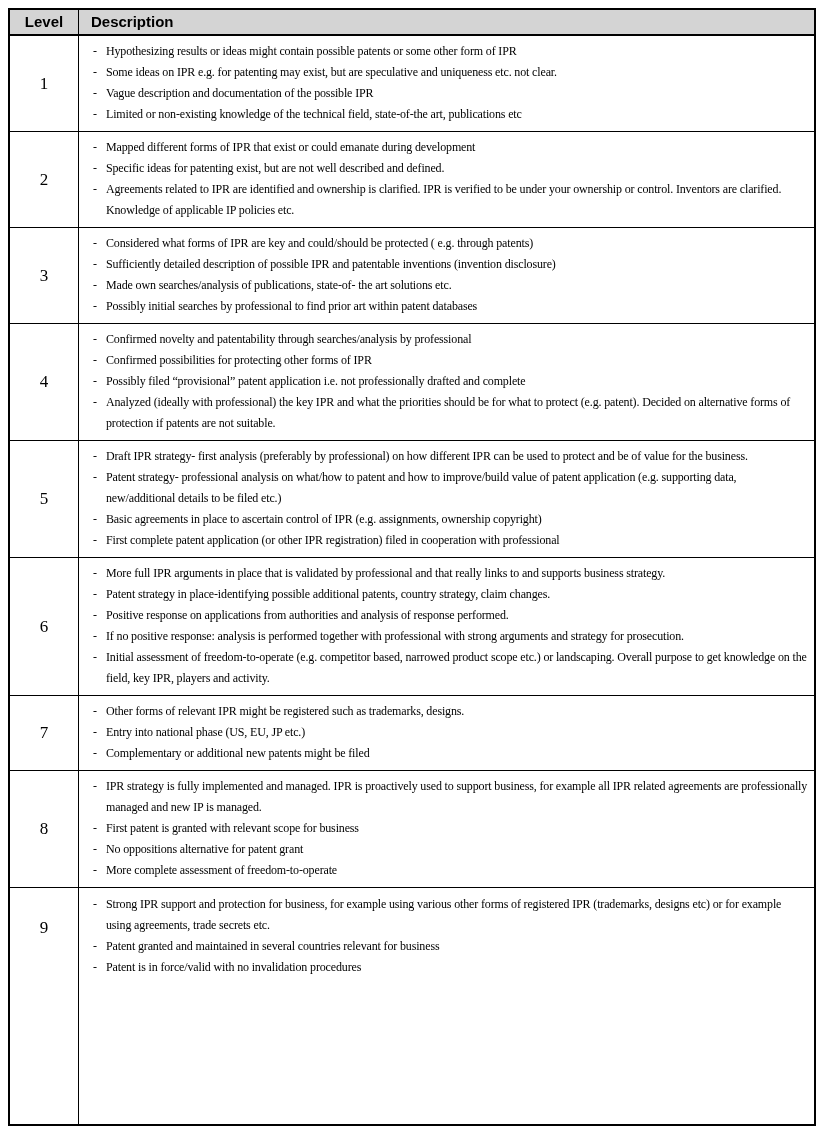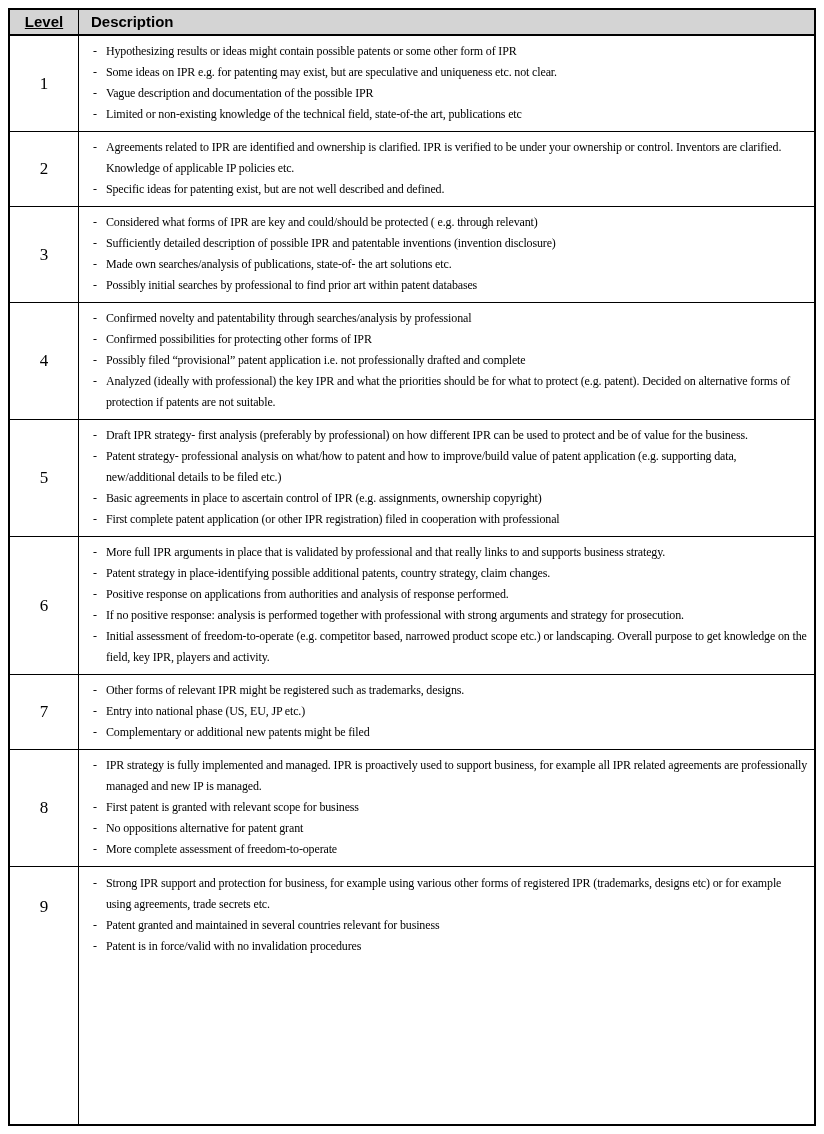--- a/index.html
+++ b/index.html
@@ -37,21 +37,20 @@
     font-family: "Liberation Sans", sans-serif;
     font-weight: bold;
     font-size: 15px;
     line-height: 20px;
     padding: 2px 0 2px 0;
   }
   .hcell.hlevel {
     flex: 0 0 68px;
     text-align: center;
     border-right: 1px solid #000000;
-    text-decoration: underline;
   }
   .hcell.hdesc {
     flex: 1;
     padding-left: 12px;
   }
   .row {
     display: flex;
     border-bottom: 1px solid #000000;
     align-items: stretch;
   }
@@ -115,31 +114,32 @@
             <li class="bullet">Vague description and documentation of the possible IPR</li>
             <li class="bullet">Limited or non-existing knowledge of the technical field, state-of-the art,  publications etc</li>
           </ul>
     </div>
   </div>
 
   <div class="row">
     <div class="cell-level">2</div>
     <div class="cell-desc">
       <ul class="bullets">
+            <li class="bullet">Mapped different forms of IPR that exist or could emanate during development</li>
+            <li class="bullet">Specific ideas for patenting exist, but are not well described and defined.</li>
             <li class="bullet">Agreements related to IPR are identified and ownership is clarified. IPR is verified to be under your ownership or control. Inventors are clarified. Knowledge of applicable IP policies etc.</li>
-            <li class="bullet">Specific ideas for patenting exist, but are not well described and defined.</li>
           </ul>
     </div>
   </div>
 
   <div class="row">
     <div class="cell-level">3</div>
     <div class="cell-desc">
       <ul class="bullets">
-            <li class="bullet">Considered what forms of IPR  are key and could/should be protected ( e.g. through relevant)</li>
+            <li class="bullet">Considered what forms of IPR  are key and could/should be protected ( e.g. through patents)</li>
             <li class="bullet">Sufficiently detailed description of possible IPR and patentable inventions (invention disclosure)</li>
             <li class="bullet">Made own searches/analysis of publications, state-of- the art solutions etc.</li>
             <li class="bullet">Possibly initial searches by professional to find prior art within patent databases</li>
           </ul>
     </div>
   </div>
 
   <div class="row">
     <div class="cell-level">4</div>
     <div class="cell-desc">

